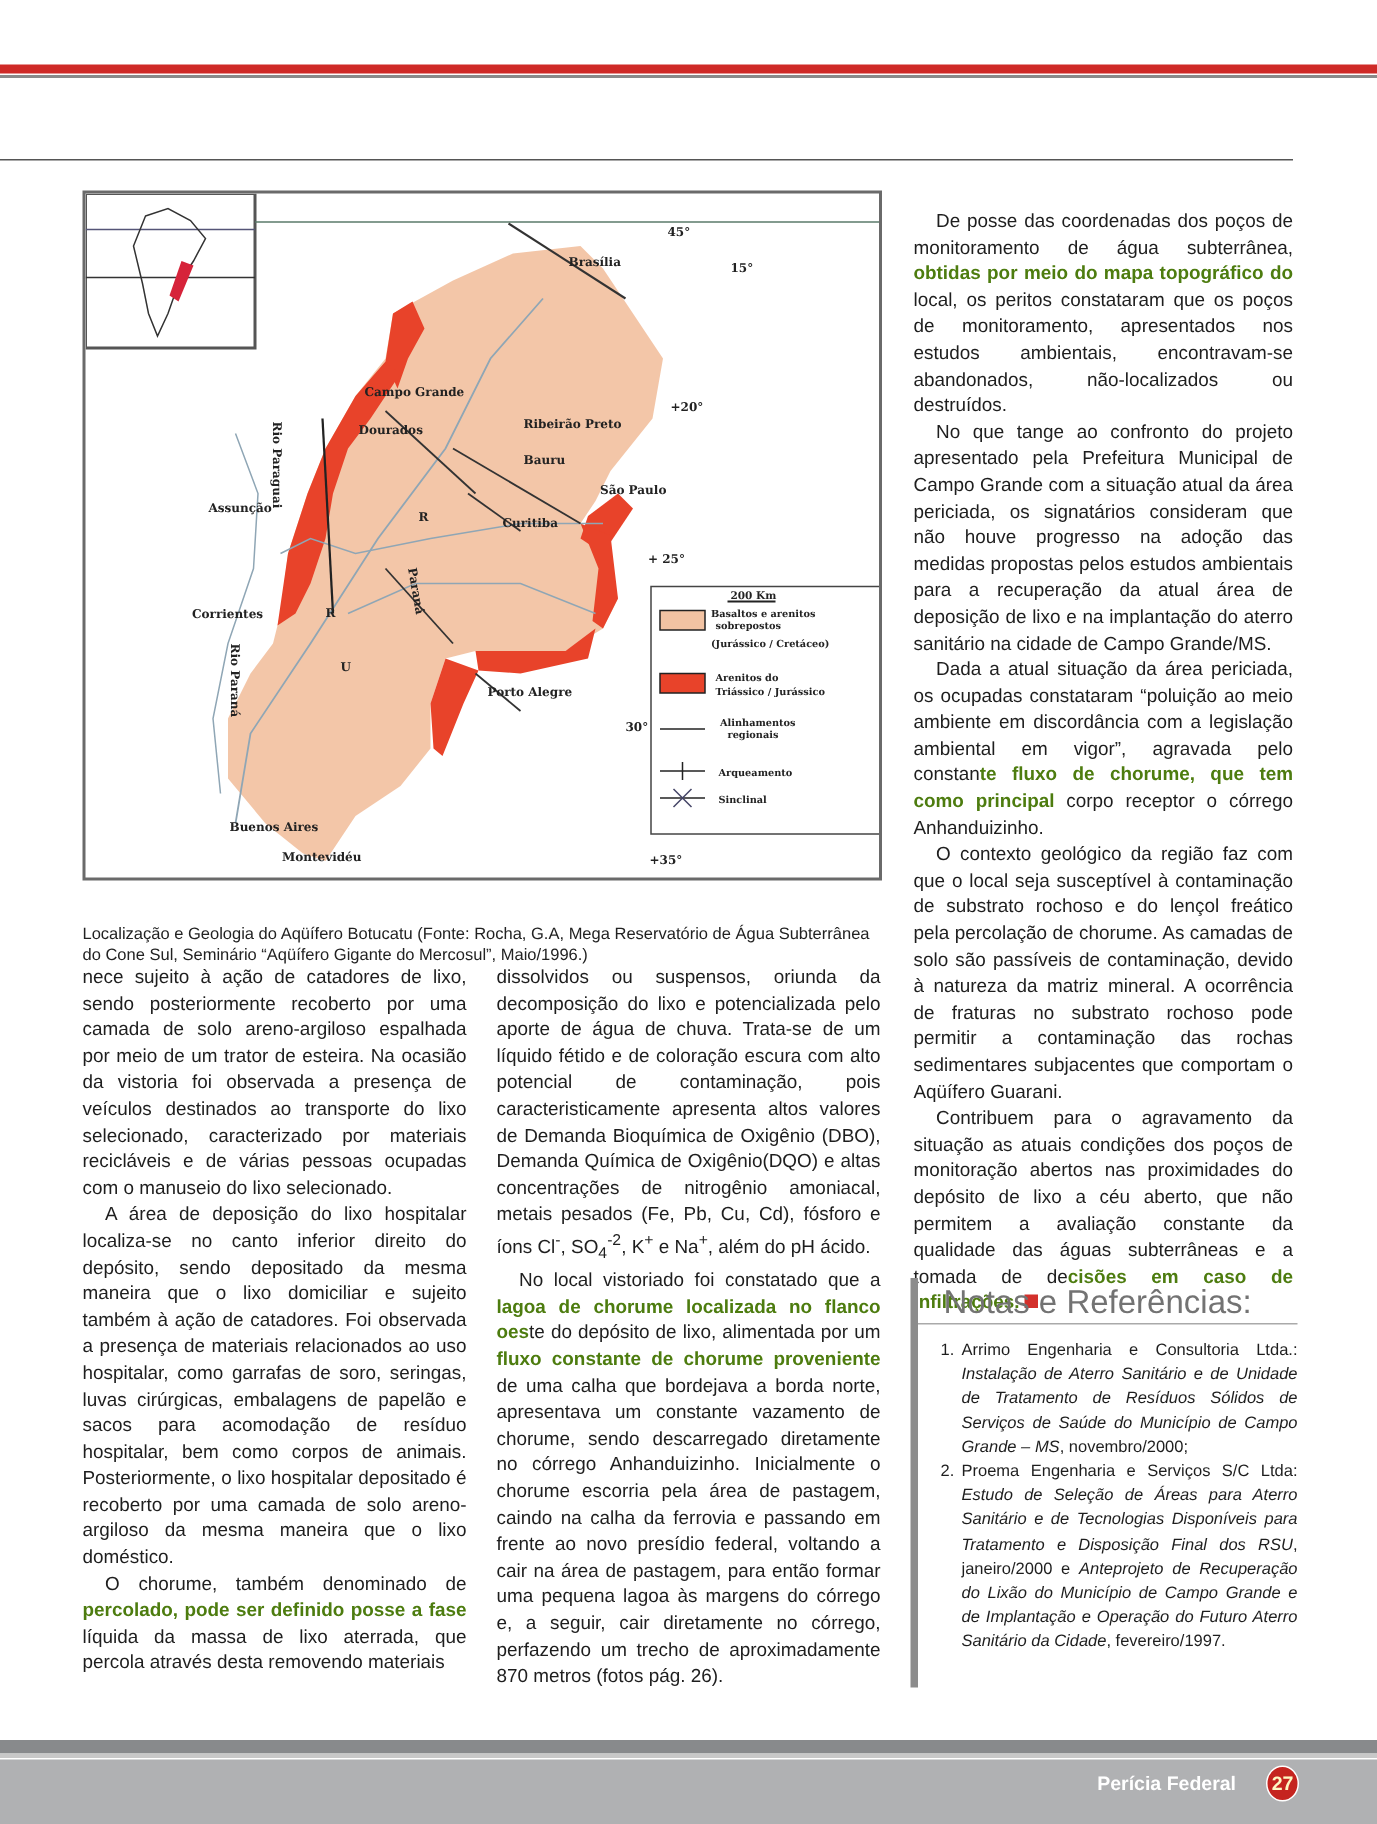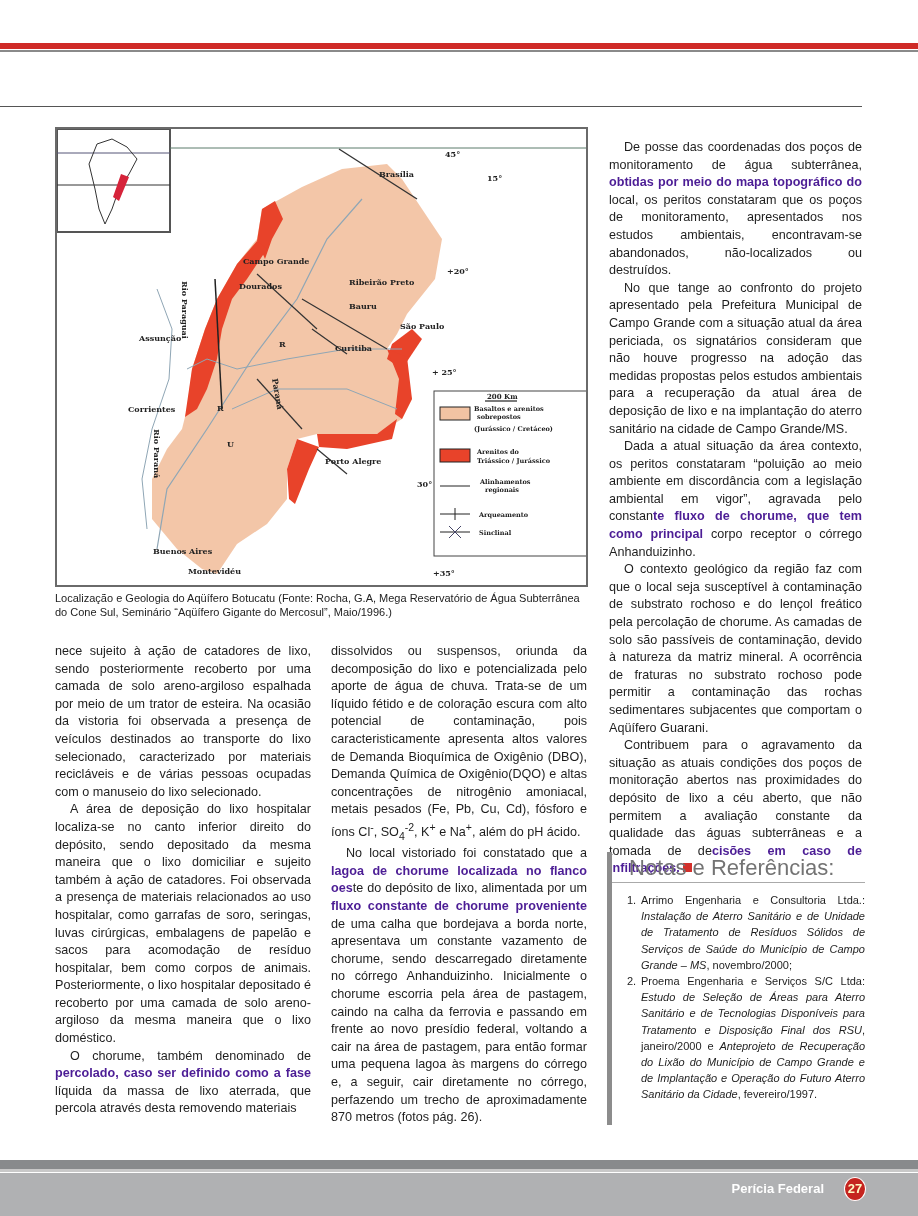--- a/index.html
+++ b/index.html
@@ -9,30 +9,30 @@
     font-family: "Liberation Sans", sans-serif;
     color: #1e1e1e;
   }
   .top-red { position: absolute; left: 0; top: 43px; width: 918px; height: 6px; background: #cf2a27; }
   .top-gray { position: absolute; left: 0; top: 50px; width: 918px; height: 2px; background: #8a8a8a; }
   .header-rule { position: absolute; left: 0; top: 106px; width: 862px; height: 1px; background: #555; }
 
   .figure { position: absolute; left: 55px; top: 127px; width: 533px; height: 460px;
             border: 2px solid #6a6a6a; box-sizing: border-box; background: #fff; overflow: hidden; }
   .figure svg { position: absolute; left: 0; top: 0; }
-  .caption { position: absolute; left: 55px; top: 591px; width: 535px;
+  .caption { position: absolute; left: 55px; top: 616px; width: 535px;
              font-size: 11px; line-height: 14px; color: #222; }
 
   .col { position: absolute; font-size: 12.6px; line-height: 17.6px; text-align: justify; color: #1e1e1e; }
   .col p { margin: 0; text-indent: 0; }
   .col p.ind { text-indent: 15px; }
   .col-left { left: 55px; top: 643px; width: 256px; }
   .col-mid { left: 331px; top: 643px; width: 256px; }
   .col-right { left: 609px; top: 139px; width: 253px; }
-  b { font-weight: bold; color: #4c1d95; }
+  b { font-weight: bold; color: #4d7c0f; }
   .end-mark { display: inline-block; width: 9px; height: 9px; background: #d3302b; margin-left: 3px; vertical-align: 0; }
 
   .notes { position: absolute; left: 607px; top: 852px; width: 258px; height: 273px; }
   .notes-bar { position: absolute; left: 0; top: 0; width: 5px; height: 273px; background: #8c8c8c; }
   .notes-title { position: absolute; left: 22px; top: 3px; font-size: 22px; color: #737373; }
   .notes-rule { position: absolute; left: 5px; top: 30px; width: 253px; height: 1px; background: #aaa; }
   .notes-list { position: absolute; left: 20px; top: 40px; width: 238px; margin: 0; padding: 0; list-style: none;
                 font-size: 11px; line-height: 16.2px; color: #1e1e1e; text-align: justify; }
   .notes-list li { position: relative; padding-left: 14px; }
   .notes-list li .num { position: absolute; left: 0; top: 0; }
@@ -133,32 +133,32 @@
       <text x="422" y="388">Arqueamento</text>
       <text x="422" y="406">Sinclinal</text>
     </g>
   </svg>
 </div>
 <div class="caption">Localização e Geologia do Aqüífero Botucatu (Fonte: Rocha, G.A, Mega Reservatório de Água Subterrânea do Cone Sul, Seminário “Aqüífero Gigante do Mercosul”, Maio/1996.)</div>
 
 <div class="col col-left">
   <p>nece sujeito à ação de catadores de lixo, sendo posteriormente recoberto por uma camada de solo areno-argiloso espalhada por meio de um trator de esteira. Na ocasião da vistoria foi observada a presença de veículos destinados ao transporte do lixo selecionado, caracterizado por materiais recicláveis e de várias pessoas ocupadas com o manuseio do lixo selecionado.</p>
   <p class="ind">A área de deposição do lixo hospitalar localiza-se no canto inferior direito do depósito, sendo depositado da mesma maneira que o lixo domiciliar e sujeito também à ação de catadores. Foi observada a presença de materiais relacionados ao uso hospitalar, como garrafas de soro, seringas, luvas cirúrgicas, embalagens de papelão e sacos para acomodação de resíduo hospitalar, bem como corpos de animais. Posteriormente, o lixo hospitalar depositado é recoberto por uma camada de solo areno-argiloso da mesma maneira que o lixo doméstico.</p>
-  <p class="ind"><span>O chorume, também denominado de </span><b>percolado, caso ser definido como a fase</b><span> líquida da massa de lixo aterrada, que percola através desta removendo materiais</span></p>
+  <p class="ind"><span>O chorume, também denominado de </span><b>percolado, pode ser definido posse a fase</b><span> líquida da massa de lixo aterrada, que percola através desta removendo materiais</span></p>
 </div>
 
 <div class="col col-mid">
   <p><span>dissolvidos ou suspensos, oriunda da decomposição do lixo e potencializada pelo aporte de água de chuva. Trata-se de um líquido fétido e de coloração escura com alto potencial de contaminação, pois caracteristicamente apresenta altos valores de Demanda Bioquímica de Oxigênio (DBO), Demanda Química de Oxigênio(DQO) e altas concentrações de nitrogênio amoniacal, metais pesados (Fe, Pb, Cu, Cd), fósforo e íons Cl</span><sup>-</sup><span>, SO</span><sub>4</sub><sup>-2</sup><span>, K</span><sup>+</sup><span> e Na</span><sup>+</sup><span>, além do pH ácido.</span></p>
   <p class="ind"><span>No local vistoriado foi constatado que a </span><b>lagoa de chorume localizada no flanco oes</b><span>te do depósito de lixo, alimentada por um </span><b>fluxo constante de chorume proveniente</b><span> de uma calha que bordejava a borda norte, apresentava um constante vazamento de chorume, sendo descarregado diretamente no córrego Anhanduizinho. Inicialmente o chorume escorria pela área de pastagem, caindo na calha da ferrovia e passando em frente ao novo presídio federal, voltando a cair na área de pastagem, para então formar uma pequena lagoa às margens do córrego e, a seguir, cair diretamente no córrego, perfazendo um trecho de aproximadamente 870 metros (fotos pág. 26).</span></p>
 </div>
 
 <div class="col col-right">
   <p class="ind"><span>De posse das coordenadas dos poços de monitoramento de água subterrânea, </span><b>obtidas por meio do mapa topográfico do</b><span> local, os peritos constataram que os poços de monitoramento, apresentados nos estudos ambientais, encontravam-se abandonados, não-localizados ou destruídos.</span></p>
   <p class="ind">No que tange ao confronto do projeto apresentado pela Prefeitura Municipal de Campo Grande com a situação atual da área periciada, os signatários consideram que não houve progresso na adoção das medidas propostas pelos estudos ambientais para a recuperação da atual área de deposição de lixo e na implantação do aterro sanitário na cidade de Campo Grande/MS.</p>
-  <p class="ind"><span>Dada a atual situação da área contexto, os peritos constataram “poluição ao meio ambiente em discordância com a legislação ambiental em vigor”, agravada pelo constan</span><b>te fluxo de chorume, que tem como principal</b><span> corpo receptor o córrego Anhanduizinho.</span></p>
+  <p class="ind"><span>Dada a atual situação da área periciada, os ocupadas constataram “poluição ao meio ambiente em discordância com a legislação ambiental em vigor”, agravada pelo constan</span><b>te fluxo de chorume, que tem como principal</b><span> corpo receptor o córrego Anhanduizinho.</span></p>
   <p class="ind">O contexto geológico da região faz com que o local seja susceptível à contaminação de substrato rochoso e do lençol freático pela percolação de chorume. As camadas de solo são passíveis de contaminação, devido à natureza da matriz mineral. A ocorrência de fraturas no substrato rochoso pode permitir a contaminação das rochas sedimentares subjacentes que comportam o Aqüífero Guarani.</p>
   <p class="ind"><span>Contribuem para o agravamento da situação as atuais condições dos poços de monitoração abertos nas proximidades do depósito de lixo a céu aberto, que não permitem a avaliação constante da qualidade das águas subterrâneas e a tomada de de</span><b>cisões em caso de infiltrações.</b><span class="end-mark"></span></p>
 </div>
 
 <div class="notes">
   <div class="notes-bar"></div>
   <div class="notes-title">Notas e Referências:</div>
   <div class="notes-rule"></div>
   <ol class="notes-list">
     <li>

